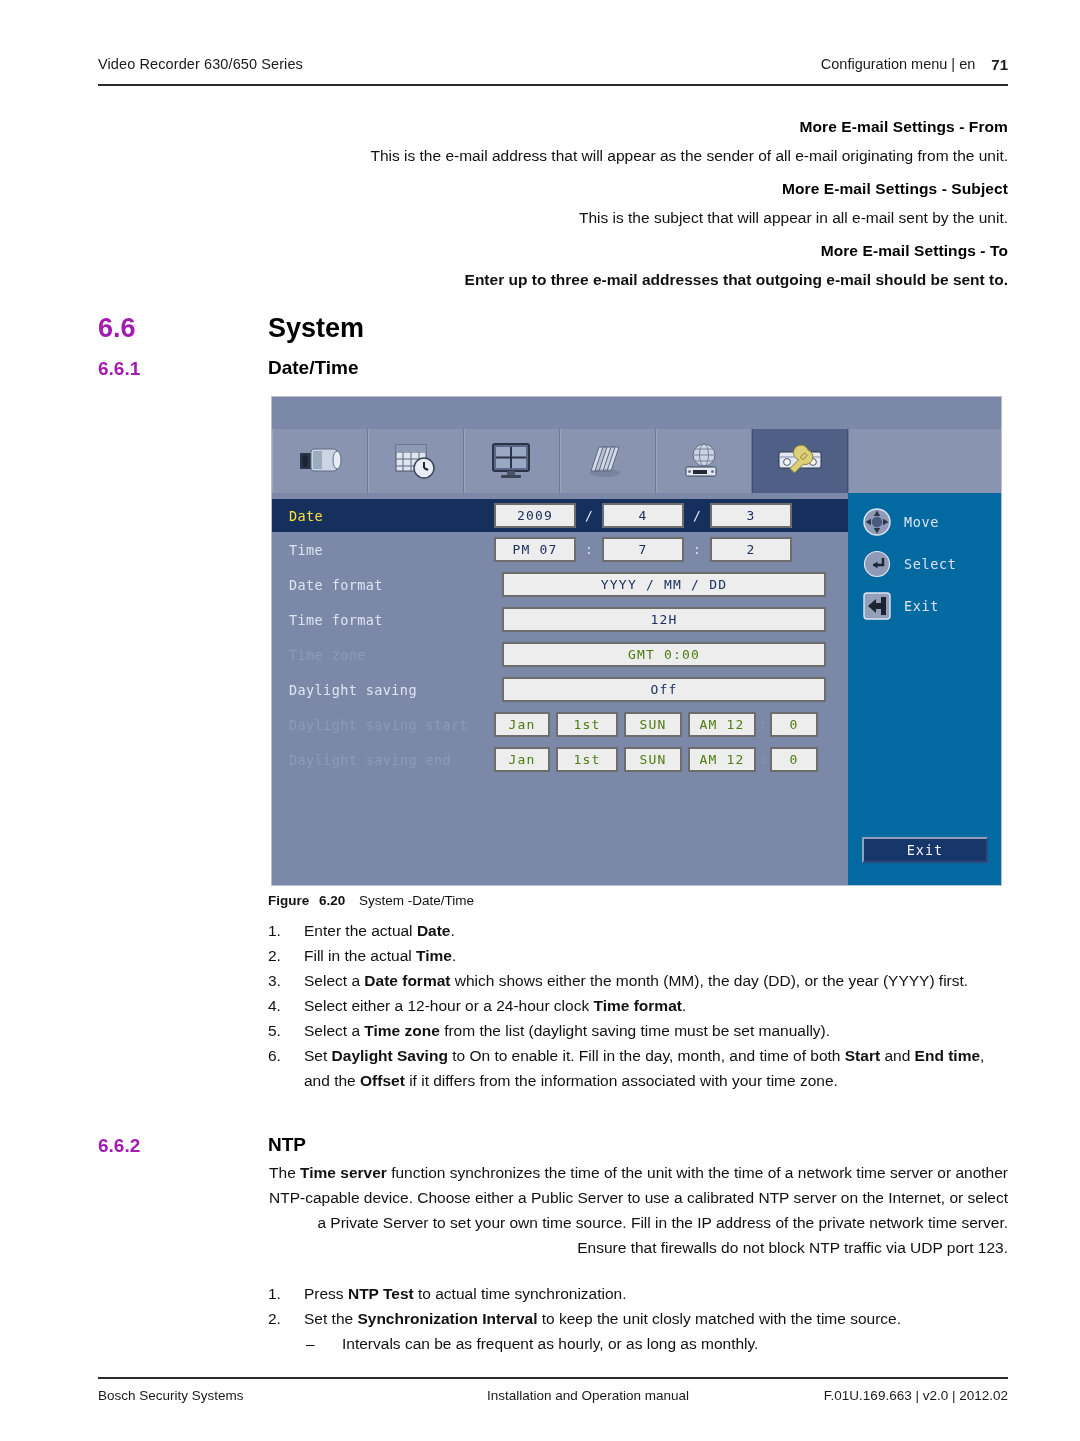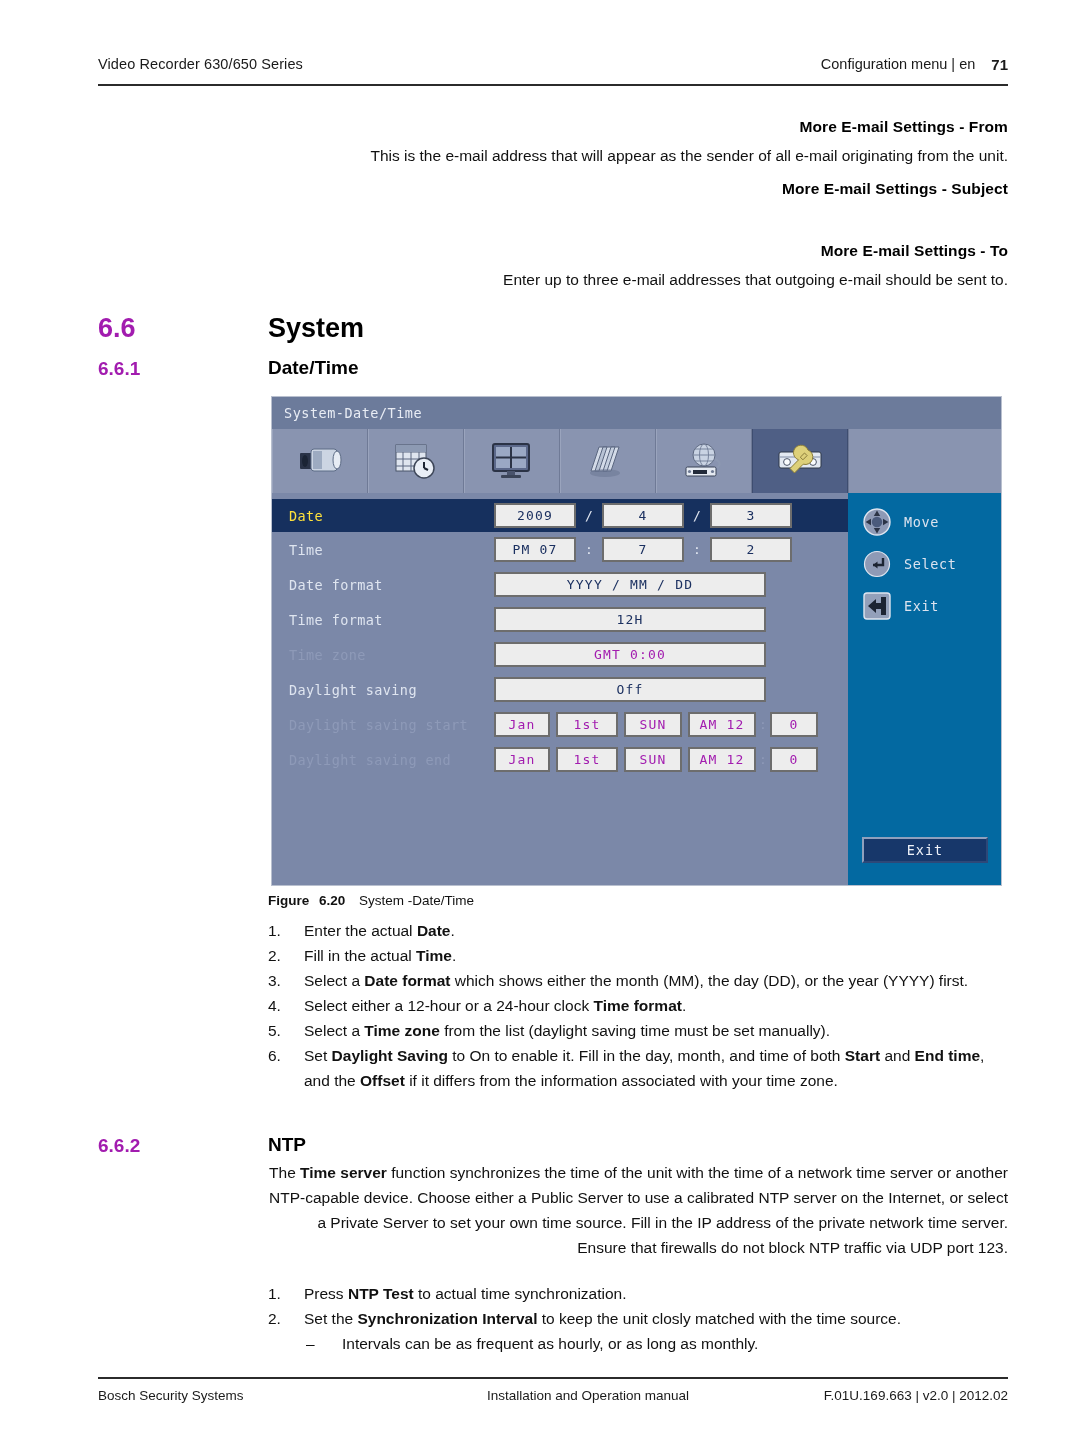--- a/index.html
+++ b/index.html
@@ -193,30 +193,30 @@
     border: 2px solid #6d6d6d;
     box-sizing: border-box;
     height: 25px;
     display: flex;
     align-items: center;
     justify-content: center;
     font-size: 13px;
     color: #1b3060;
     letter-spacing: 1.2px;
   }
-  .fld.dim { color: #a21caf; }
+  .fld.dim { color: #4d7c0f; }
   .sep {
     width: 26px;
     text-align: center;
     font-size: 13px;
     color: #e3e8f2;
   }
   .row.dim .sep { color: #8e9ab8; }
   .w-date { width: 82px; }
-  .w-wide { width: 272px; }
+  .w-wide { width: 324px; margin-left: 8px; }
   .w-dst  { width: 56px; }
   .w-dst2 { width: 62px; }
   .w-dst3 { width: 58px; }
   .w-dst4 { width: 68px; }
   .w-dst5 { width: 48px; }
   .gap6 { width: 6px; }
 
   
   .hint {
     position: absolute;
@@ -321,36 +321,36 @@
   </div>
   <div class="rule-top"></div>
 
   <div class="col" style="top:118px;">
     <h4 class="sub">More E-mail Settings - From</h4>
     <p class="body" style="margin-top:7px;">This is the e-mail address that will appear as the sender of all e-mail originating from the unit.</p>
   </div>
 
   <div class="col" style="top:180px;">
     <h4 class="sub">More E-mail Settings - Subject</h4>
+    <p class="body" style="margin-top:7px;">This is the subject that will appear in all e-mail sent by the unit.</p>
   </div>
 
   <div class="col" style="top:242px;">
     <h4 class="sub">More E-mail Settings - To</h4>
-    <p class="body" style="margin-top:7px;">Enter up to three e-mail addresses that outgoing e-mail should be sent to.</p>
+    <p class="body" style="margin-top:7px;font-weight:bold;">Enter up to three e-mail addresses that outgoing e-mail should be sent to.</p>
   </div>
 
   <div class="h-num lvl2" style="top:313px;">6.6</div>
   <div class="h-title lvl2" style="top:313px;">System</div>
 
   <div class="h-num lvl3" style="top:358px;">6.6.1</div>
   <div class="h-title lvl3" style="top:357px;">Date/Time</div>
 
   <div class="shot">
 
-    <div class="shot-title">System-Date/Time</div>
 
     <div class="tabstrip">
       <div class="tab">
         <span>
           <svg width="52" height="38" viewBox="0 0 52 38">
             <rect x="6" y="11" width="12" height="16" rx="1" fill="#2a3348"></rect>
             <rect x="17" y="7" width="26" height="22" rx="3" fill="#cdd6e4" stroke="#6a7governance"></rect>
             <rect x="17" y="7" width="26" height="22" rx="3" fill="#ccd5e3" stroke="#5d6c86" stroke-width="1"></rect>
             <rect x="19" y="9" width="9" height="18" fill="#9dabc1"></rect>
             <ellipse cx="43" cy="18" rx="4" ry="9" fill="#e7ecf4" stroke="#5d6c86"></ellipse>

